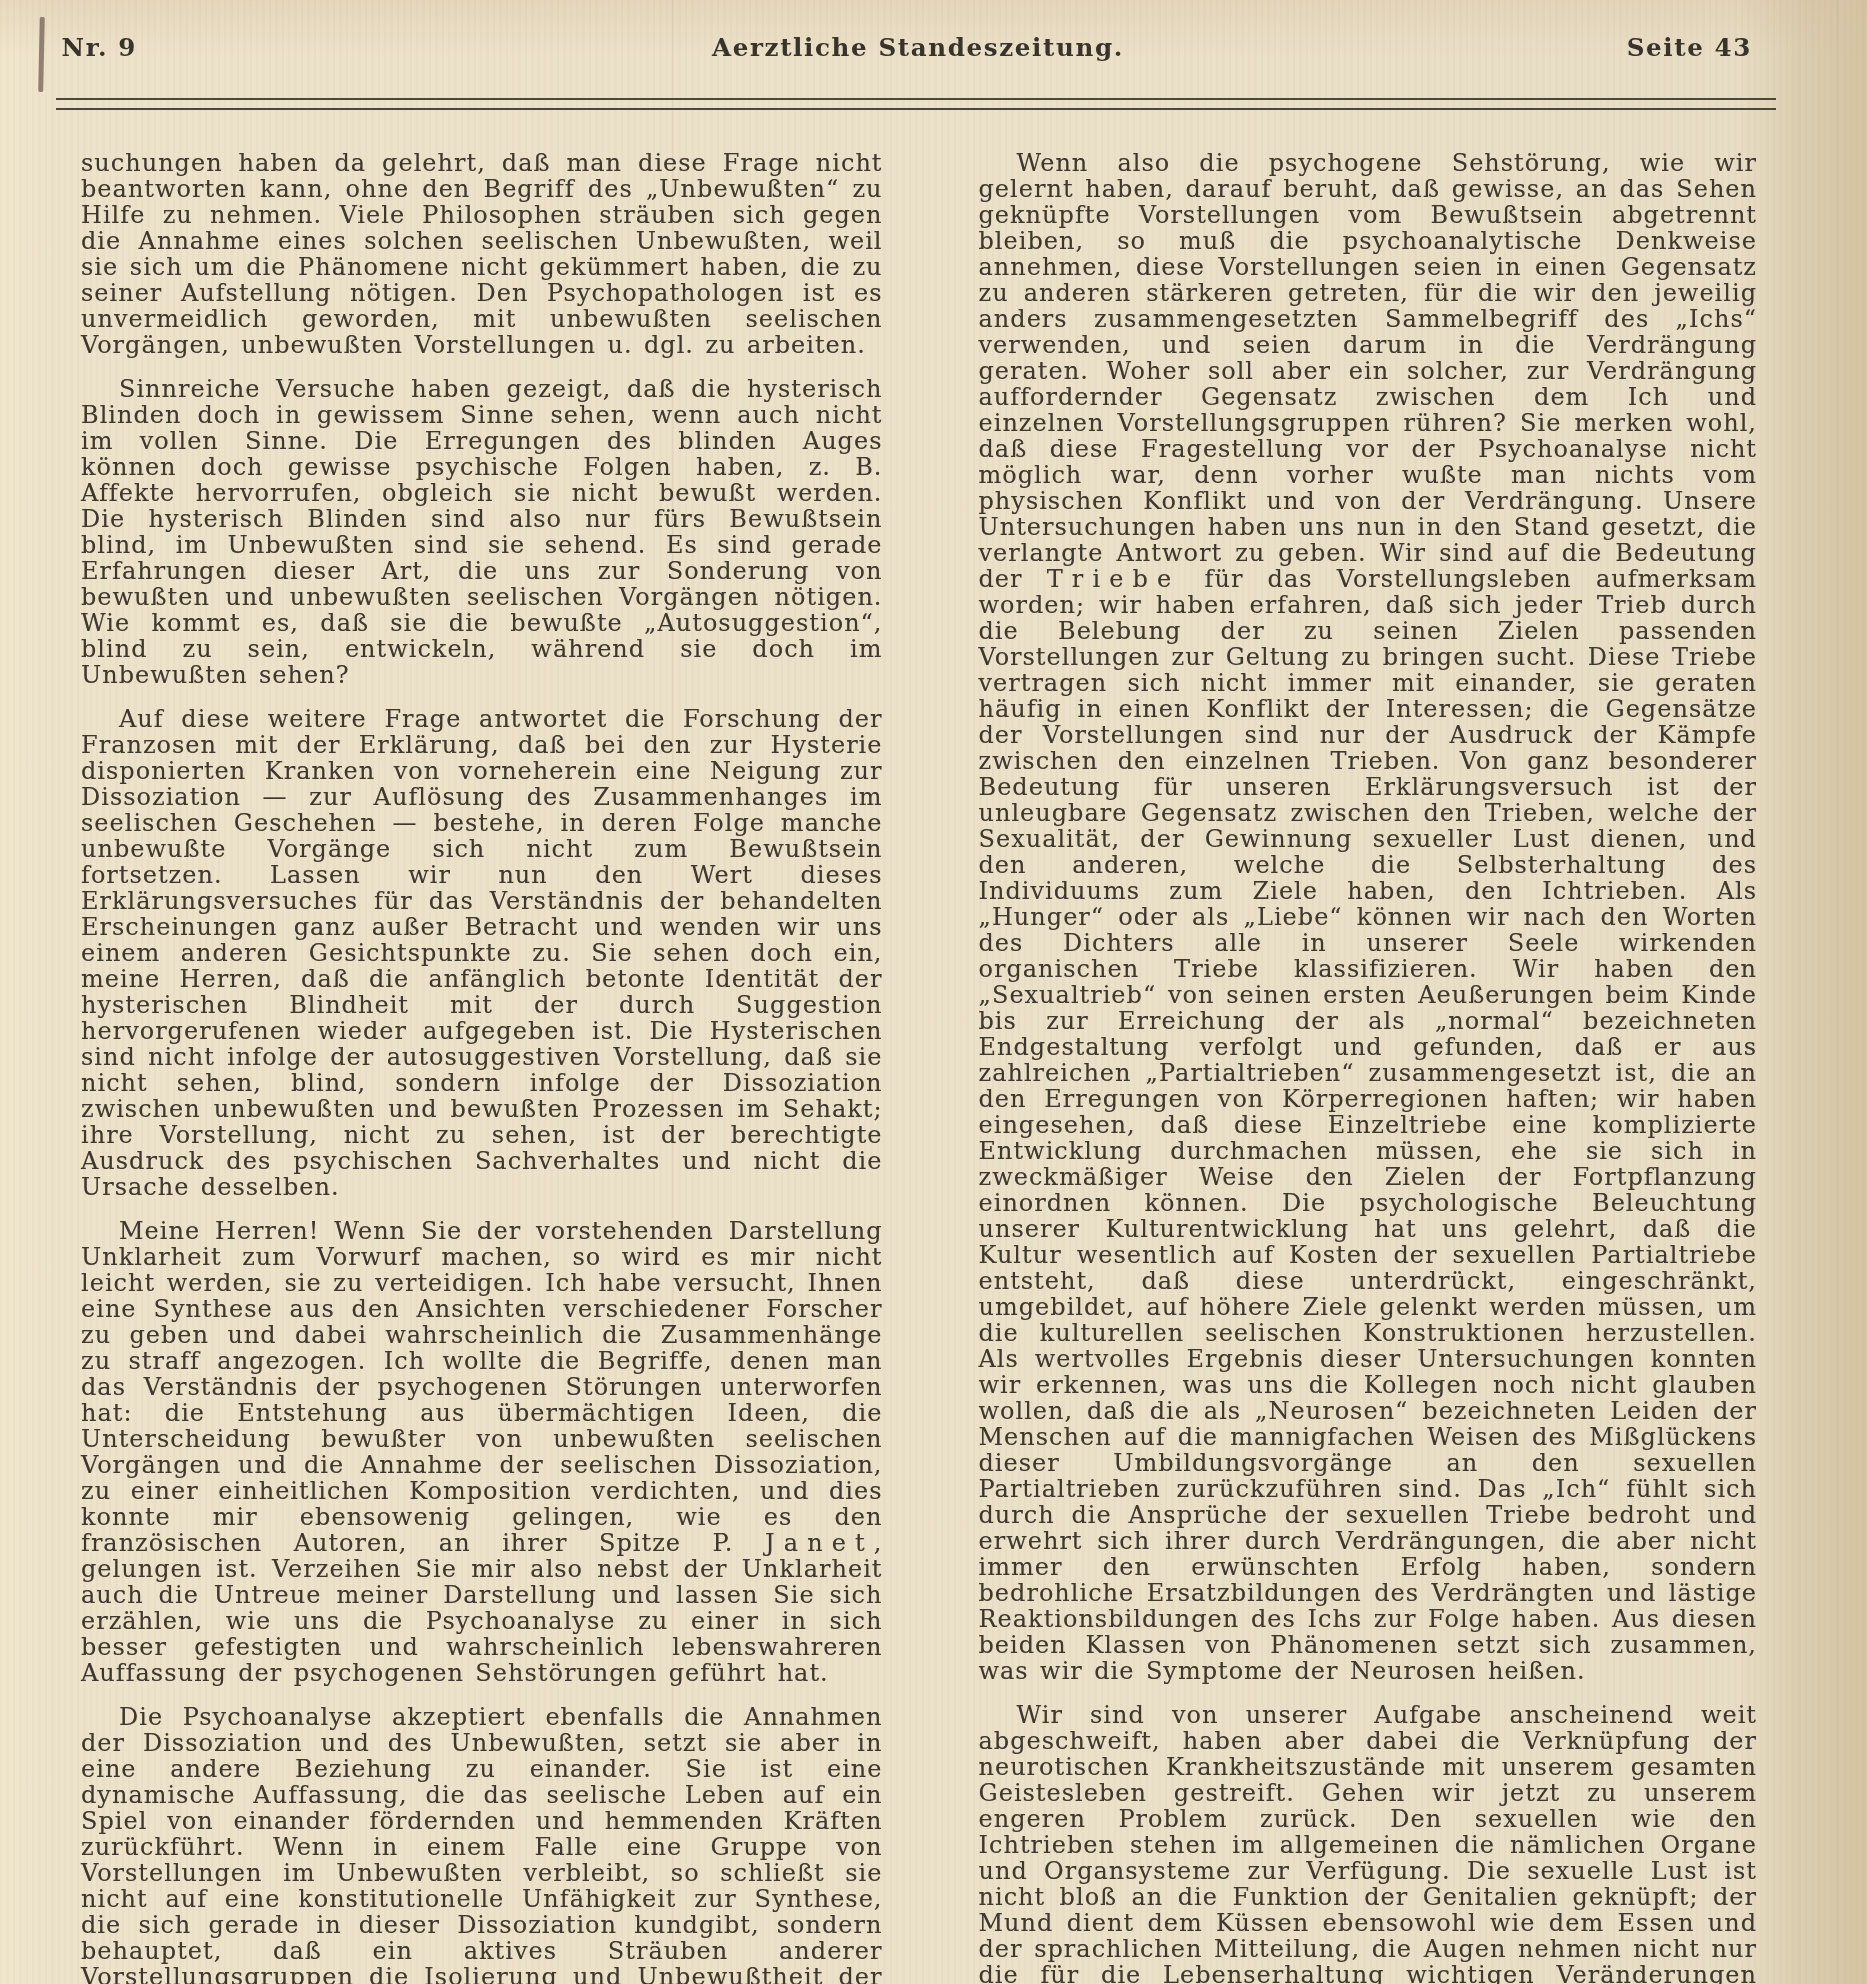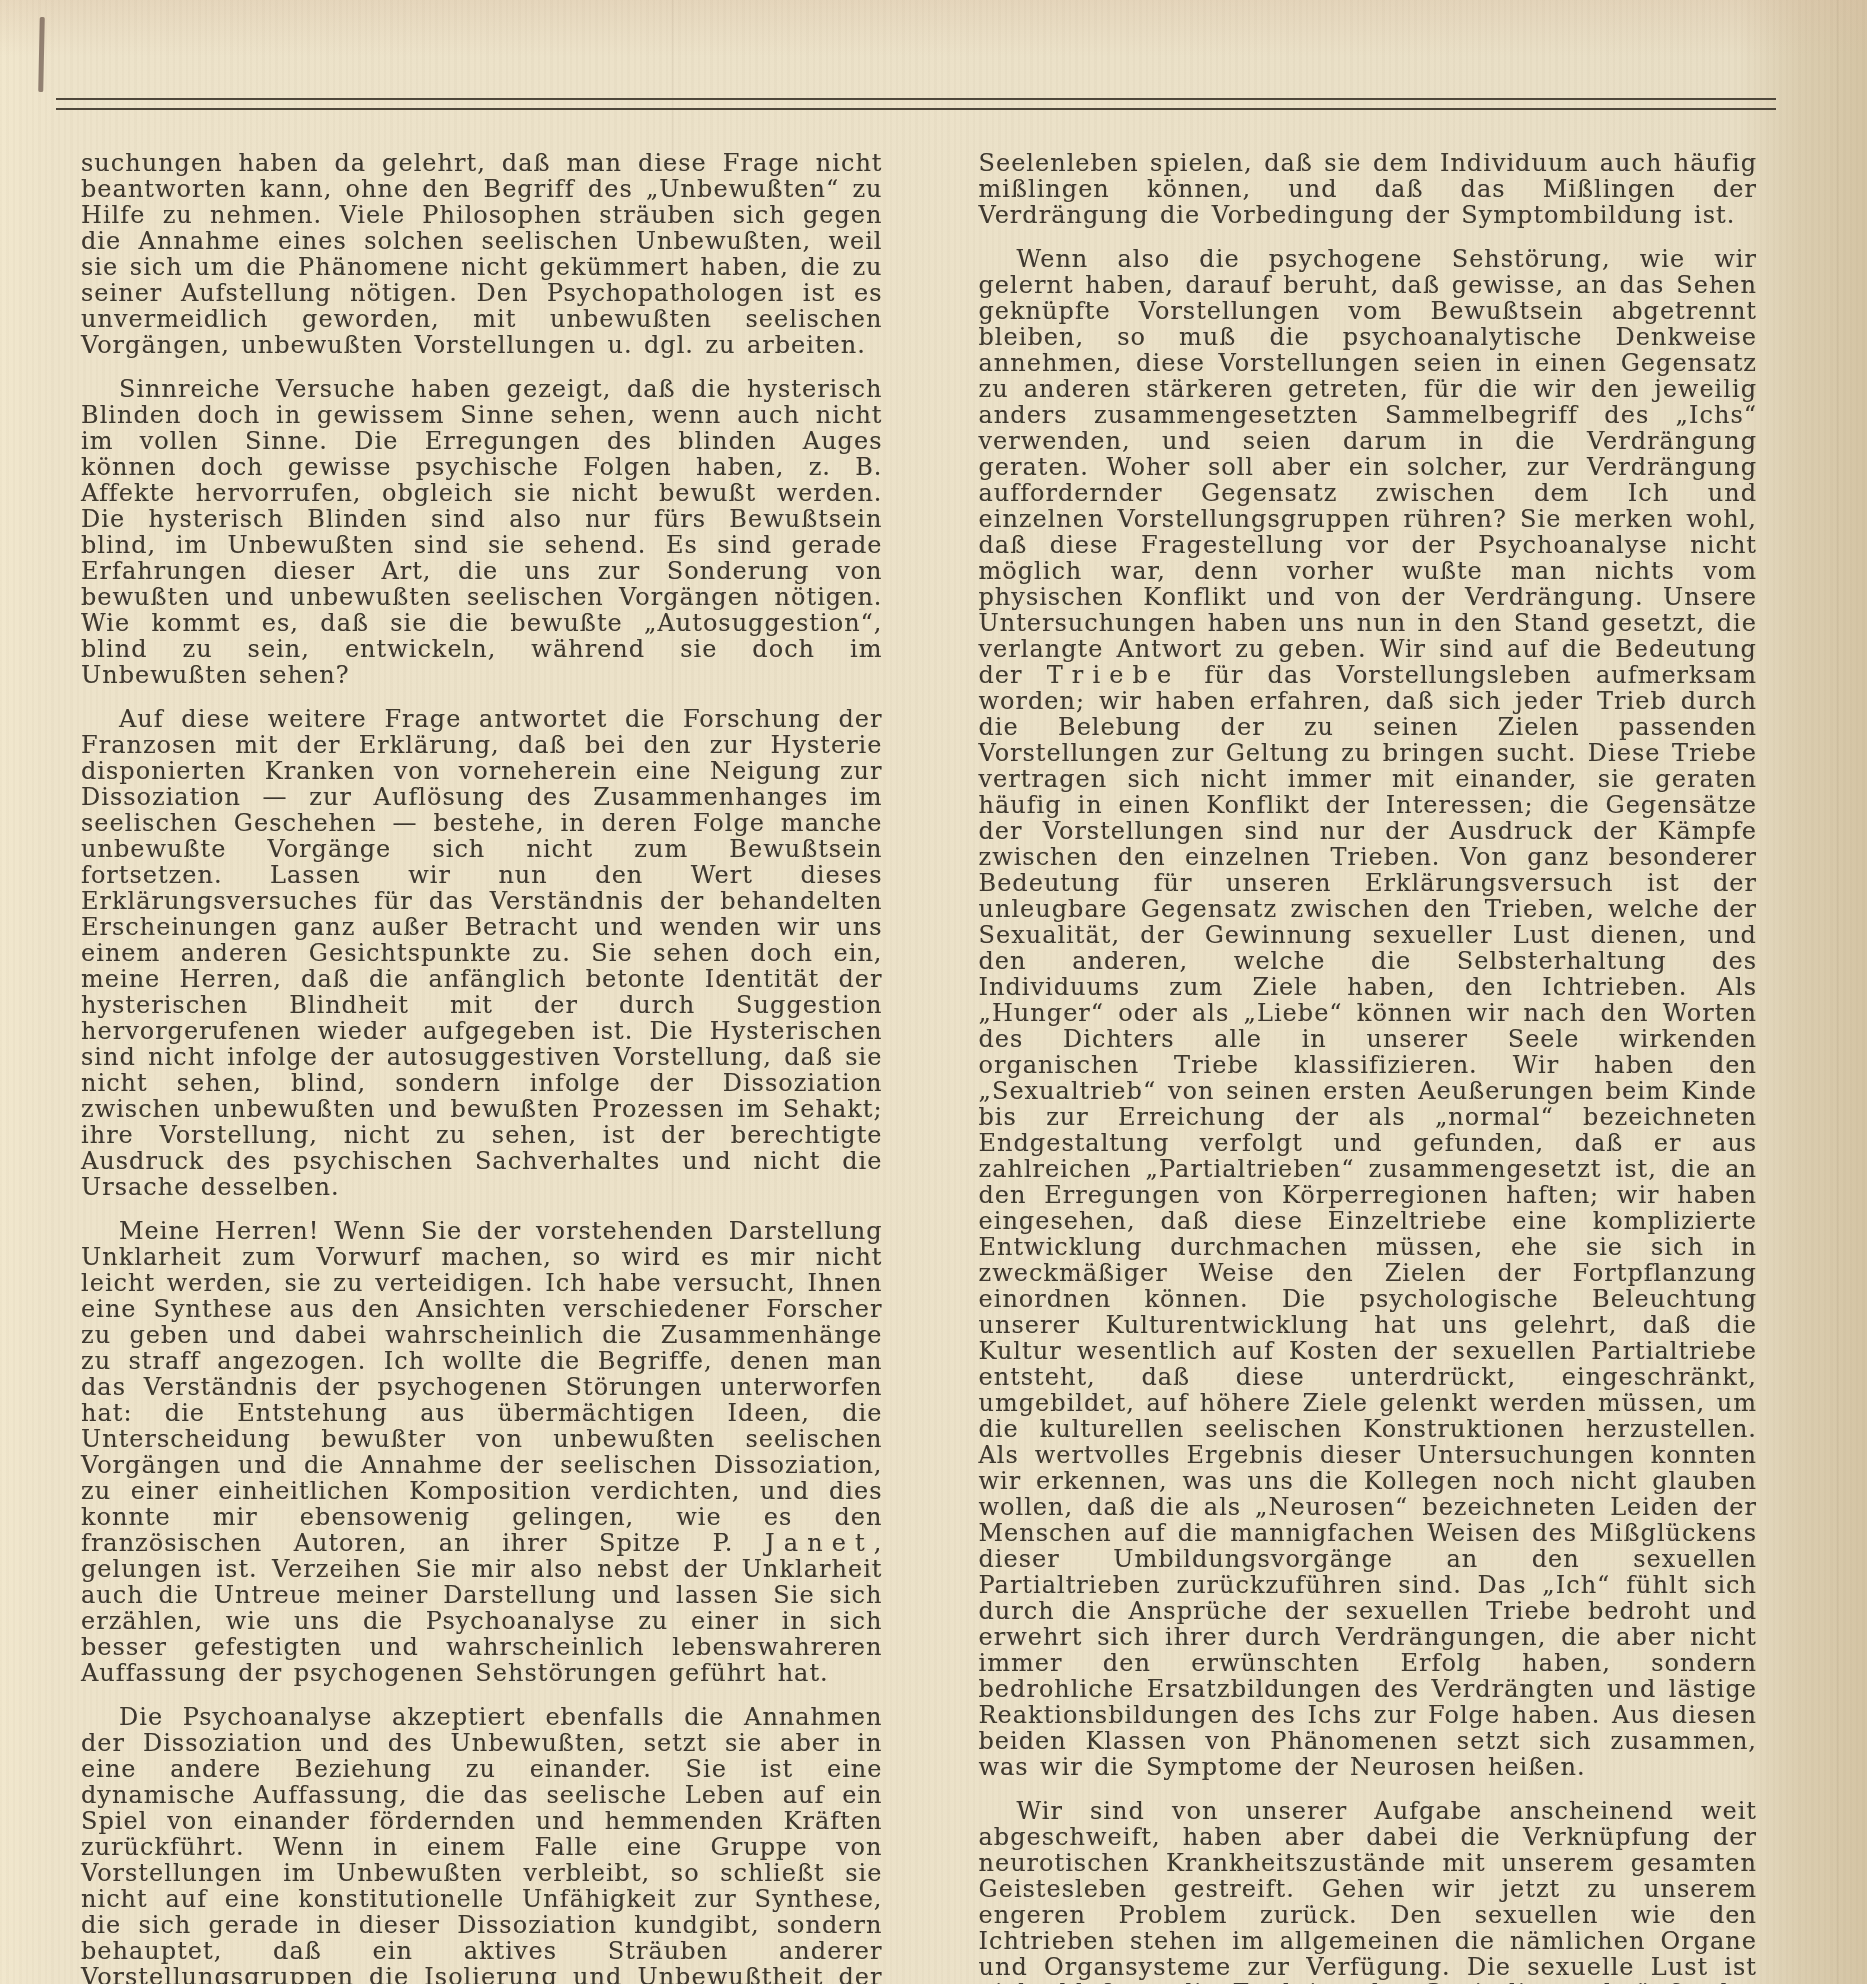--- a/index.html
+++ b/index.html
@@ -49,32 +49,36 @@
   .sperr{letter-spacing:0.38em;}
 </style>
 </head>
 <body>
 
 <div class="page">
   <div class="corner-mark"></div>
   <div class="crease crease-1"></div>
   <div class="crease crease-2"></div>
 
+  <header>
+    <span class="issue">Nr. 9</span>
+    <span class="title">Aerztliche Standeszeitung.</span>
+    <span class="pageno">Seite 43</span>
+  </header>
 
   <div class="rule"></div>
 
   <main class="columns">
     <section class="col" id="col-left">
         <p>suchungen haben da gelehrt, daß man diese Frage nicht beantworten kann, ohne den Begriff des „Unbewußten“ zu Hilfe zu nehmen. Viele Philosophen sträuben sich gegen die Annahme eines solchen seelischen Unbewußten, weil sie sich um die Phänomene nicht gekümmert haben, die zu seiner Aufstellung nötigen. Den Psychopathologen ist es unvermeidlich geworden, mit unbewußten seelischen Vorgängen, unbewußten Vorstellungen u. dgl. zu arbeiten.</p>
         <p class="indent">Sinnreiche Versuche haben gezeigt, daß die hysterisch Blinden doch in gewissem Sinne sehen, wenn auch nicht im vollen Sinne. Die Erregungen des blinden Auges können doch gewisse psychische Folgen haben, z. B. Affekte hervorrufen, obgleich sie nicht bewußt werden. Die hysterisch Blinden sind also nur fürs Bewußtsein blind, im Unbewußten sind sie sehend. Es sind gerade Erfahrungen dieser Art, die uns zur Sonderung von bewußten und unbewußten seelischen Vorgängen nötigen. Wie kommt es, daß sie die bewußte „Autosuggestion“, blind zu sein, entwickeln, während sie doch im Unbewußten sehen?</p>
         <p class="indent">Auf diese weitere Frage antwortet die Forschung der Franzosen mit der Erklärung, daß bei den zur Hysterie disponierten Kranken von vorneherein eine Neigung zur Dissoziation — zur Auflösung des Zusammenhanges im seelischen Geschehen — bestehe, in deren Folge manche unbewußte Vorgänge sich nicht zum Bewußtsein fortsetzen. Lassen wir nun den Wert dieses Erklärungsversuches für das Verständnis der behandelten Erscheinungen ganz außer Betracht und wenden wir uns einem anderen Gesichtspunkte zu. Sie sehen doch ein, meine Herren, daß die anfänglich betonte Identität der hysterischen Blindheit mit der durch Suggestion hervorgerufenen wieder aufgegeben ist. Die Hysterischen sind nicht infolge der autosuggestiven Vorstellung, daß sie nicht sehen, blind, sondern infolge der Dissoziation zwischen unbewußten und bewußten Prozessen im Sehakt; ihre Vorstellung, nicht zu sehen, ist der berechtigte Ausdruck des psychischen Sachverhaltes und nicht die Ursache desselben.</p>
         <p class="indent">Meine Herren! Wenn Sie der vorstehenden Darstellung Unklarheit zum Vorwurf machen, so wird es mir nicht leicht werden, sie zu verteidigen. Ich habe versucht, Ihnen eine Synthese aus den Ansichten verschiedener Forscher zu geben und dabei wahrscheinlich die Zusammenhänge zu straff angezogen. Ich wollte die Begriffe, denen man das Verständnis der psychogenen Störungen unterworfen hat: die Entstehung aus übermächtigen Ideen, die Unterscheidung bewußter von unbewußten seelischen Vorgängen und die Annahme der seelischen Dissoziation, zu einer einheitlichen Komposition verdichten, und dies konnte mir ebensowenig gelingen, wie es den französischen Autoren, an ihrer Spitze P. <span class="sperr">Janet</span>, gelungen ist. Verzeihen Sie mir also nebst der Unklarheit auch die Untreue meiner Darstellung und lassen Sie sich erzählen, wie uns die Psychoanalyse zu einer in sich besser gefestigten und wahrscheinlich lebenswahreren Auffassung der psychogenen Sehstörungen geführt hat.</p>
         <p class="indent">Die Psychoanalyse akzeptiert ebenfalls die Annahmen der Dissoziation und des Unbewußten, setzt sie aber in eine andere Beziehung zu einander. Sie ist eine dynamische Auffassung, die das seelische Leben auf ein Spiel von einander fördernden und hemmenden Kräften zurückführt. Wenn in einem Falle eine Gruppe von Vorstellungen im Unbewußten verbleibt, so schließt sie nicht auf eine konstitutionelle Unfähigkeit zur Synthese, die sich gerade in dieser Dissoziation kundgibt, sondern behauptet, daß ein aktives Sträuben anderer Vorstellungsgruppen die Isolierung und Unbewußtheit der einen Gruppe verursacht hat. Den Prozeß, der ein solches Schicksal für die eine Gruppe herbeiführt, heißt sie „Verdrängung“ und erkennt in ihm etwas Analoges, wie es auf logischem Gebiete die Urteilsverwerfung ist. Sie weist nach, daß solche Verdrängungen eine außerordentlich wichtige Rolle in unserem</p>
       </section>
     <section class="col col-right" id="col-right">
-        <p>Seelenleben spielen, daß sie dem Individuum auch häufig mißlingen können, und daß das Mißlingen der Verdrängung die Vorbedingung der Symptombildung ist.</p>
         <p class="indent">Wenn also die psychogene Sehstörung, wie wir gelernt haben, darauf beruht, daß gewisse, an das Sehen geknüpfte Vorstellungen vom Bewußtsein abgetrennt bleiben, so muß die psychoanalytische Denkweise annehmen, diese Vorstellungen seien in einen Gegensatz zu anderen stärkeren getreten, für die wir den jeweilig anders zusammengesetzten Sammelbegriff des „Ichs“ verwenden, und seien darum in die Verdrängung geraten. Woher soll aber ein solcher, zur Verdrängung auffordernder Gegensatz zwischen dem Ich und einzelnen Vorstellungsgruppen rühren? Sie merken wohl, daß diese Fragestellung vor der Psychoanalyse nicht möglich war, denn vorher wußte man nichts vom physischen Konflikt und von der Verdrängung. Unsere Untersuchungen haben uns nun in den Stand gesetzt, die verlangte Antwort zu geben. Wir sind auf die Bedeutung der <span class="sperr">Triebe</span> für das Vorstellungsleben aufmerksam worden; wir haben erfahren, daß sich jeder Trieb durch die Belebung der zu seinen Zielen passenden Vorstellungen zur Geltung zu bringen sucht. Diese Triebe vertragen sich nicht immer mit einander, sie geraten häufig in einen Konflikt der Interessen; die Gegensätze der Vorstellungen sind nur der Ausdruck der Kämpfe zwischen den einzelnen Trieben. Von ganz besonderer Bedeutung für unseren Erklärungsversuch ist der unleugbare Gegensatz zwischen den Trieben, welche der Sexualität, der Gewinnung sexueller Lust dienen, und den anderen, welche die Selbsterhaltung des Individuums zum Ziele haben, den Ichtrieben. Als „Hunger“ oder als „Liebe“ können wir nach den Worten des Dichters alle in unserer Seele wirkenden organischen Triebe klassifizieren. Wir haben den „Sexualtrieb“ von seinen ersten Aeußerungen beim Kinde bis zur Erreichung der als „normal“ bezeichneten Endgestaltung verfolgt und gefunden, daß er aus zahlreichen „Partialtrieben“ zusammengesetzt ist, die an den Erregungen von Körperregionen haften; wir haben eingesehen, daß diese Einzeltriebe eine komplizierte Entwicklung durchmachen müssen, ehe sie sich in zweckmäßiger Weise den Zielen der Fortpflanzung einordnen können. Die psychologische Beleuchtung unserer Kulturentwicklung hat uns gelehrt, daß die Kultur wesentlich auf Kosten der sexuellen Partialtriebe entsteht, daß diese unterdrückt, eingeschränkt, umgebildet, auf höhere Ziele gelenkt werden müssen, um die kulturellen seelischen Konstruktionen herzustellen. Als wertvolles Ergebnis dieser Untersuchungen konnten wir erkennen, was uns die Kollegen noch nicht glauben wollen, daß die als „Neurosen“ bezeichneten Leiden der Menschen auf die mannigfachen Weisen des Mißglückens dieser Umbildungsvorgänge an den sexuellen Partialtrieben zurückzuführen sind. Das „Ich“ fühlt sich durch die Ansprüche der sexuellen Triebe bedroht und erwehrt sich ihrer durch Verdrängungen, die aber nicht immer den erwünschten Erfolg haben, sondern bedrohliche Ersatzbildungen des Verdrängten und lästige Reaktionsbildungen des Ichs zur Folge haben. Aus diesen beiden Klassen von Phänomenen setzt sich zusammen, was wir die Symptome der Neurosen heißen.</p>
         <p class="indent">Wir sind von unserer Aufgabe anscheinend weit abgeschweift, haben aber dabei die Verknüpfung der neurotischen Krankheitszustände mit unserem gesamten Geistesleben gestreift. Gehen wir jetzt zu unserem engeren Problem zurück. Den sexuellen wie den Ichtrieben stehen im allgemeinen die nämlichen Organe und Organsysteme zur Verfügung. Die sexuelle Lust ist nicht bloß an die Funktion der Genitalien geknüpft; der Mund dient dem Küssen ebensowohl wie dem Essen und der sprachlichen Mitteilung, die Augen nehmen nicht nur die für die Lebenserhaltung wichtigen Veränderungen der Außenwelt wahr, sondern auch die Eigenschaften der Objekte, durch welche diese zu Objekten der Liebeswahl erhoben werden, ihre</p>
       </section>
   </main>
 
 </div>
 
 
 </body></html>

